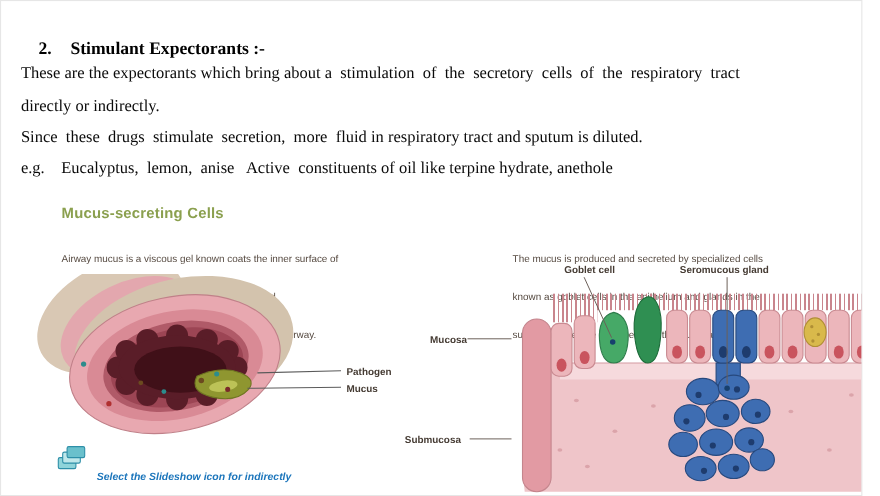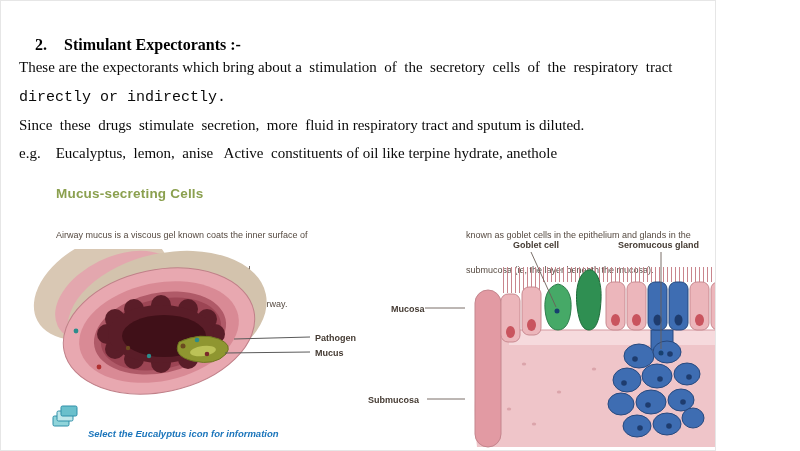--- a/index.html
+++ b/index.html
@@ -1,25 +1,25 @@
 <!DOCTYPE html>
 <html><head>
 <meta charset="utf-8">
 <style>
   * { margin:0; padding:0; box-sizing:border-box; }
   html,body { width:800px; height:451px; }
   body { font-family:"Liberation Serif", serif; background:#ffffff; }
-  .page { position:relative; width:716px; height:451px; background:#ffffff; border:1px solid #e6e6e6; overflow:hidden; }
+  .page { position:relative; width:784px; height:451px; background:#ffffff; border:1px solid #e6e6e6; overflow:hidden; }
 
   .heading { position:absolute; left:18px; top:17px; font-size:16px; font-weight:bold; color:#000; white-space:pre; }
   .heading .num { display:inline-block; width:29px; }
 
   .body-line { position:absolute; left:18px; font-size:15px; color:#0a0a0a; white-space:pre; }
   .bl1 { top:58px; }
-  .bl2 { top:88px;font-family:Liberation Mono, monospace; }
+  .bl2 { top:88px; }
   .bl3 { top:116px; }
   .bl4 { top:144px; }
 
   .fig-title { position:absolute; left:55px; top:185px; font-family:Liberation Sans, sans-serif; font-size:13.5px; font-weight:bold; color:#8ba04f; letter-spacing:0.2px; }
 
   .caption { position:absolute; font-family:"Liberation Sans", sans-serif; font-size:9px; line-height:11.5px; color:#564a41; white-space:pre; }
   .caption-left { left:55px; top:206px; }
   .caption-right { left:465px; top:206px; }
   .caption .b { font-weight:bold; }
 
@@ -48,20 +48,21 @@
 
   <div class="fig-title">Mucus-secreting Cells</div>
 
   <div class="caption caption-left">
     <div>Airway mucus is a viscous gel known coats the inner surface of</div>
     <div>the airways and serves to trap foreign debris and</div>
     <div><span class="b">pathogens,</span><span> allowing them to be removed from the airway.</span></div>
   </div>
 
   <div class="caption caption-right">
+    <div>The mucus is produced and secreted by specialized cells</div>
     <div>known as goblet cells in the epithelium and glands in the</div>
     <div>submucosa (ie, the layer beneath the mucosa).</div>
   </div>
 
   <svg class="left-illustration" width="340" height="160" viewBox="0 0 340 160">
     <g>
       <ellipse cx="70" cy="38" rx="72" ry="46" fill="#d9c8b4" transform="rotate(-28 70 38)"></ellipse>
       <ellipse cx="86" cy="48" rx="66" ry="40" fill="#e3a7ae" transform="rotate(-26 86 48)"></ellipse>
       <ellipse cx="136" cy="66" rx="101" ry="62" fill="#d3c3ad" transform="rotate(-12 136 66)"></ellipse>
       <ellipse cx="128" cy="82" rx="97" ry="61" fill="#e8a8b0" stroke="#c08089" stroke-width="1" transform="rotate(-12 128 82)"></ellipse>
@@ -215,17 +216,17 @@
     <text x="9" y="169">Submucosa</text>
   </svg>
 
   <svg class="slideshow-icon" width="28" height="24" viewBox="0 0 28 24">
     <rect x="2" y="12" width="16" height="10" rx="1.5" fill="#8fd4da" stroke="#2e8fa8" stroke-width="1"></rect>
     <rect x="6" y="7" width="16" height="10" rx="1.5" fill="#bfe7ea" stroke="#2e8fa8" stroke-width="1"></rect>
     <rect x="10" y="2" width="16" height="10" rx="1.5" fill="#6ac0cc" stroke="#2e8fa8" stroke-width="1"></rect>
   </svg>
 
   <div class="note">
-    <div>Select the Eucalyptus icon for information</div>
+    <div>Select the Slideshow icon for indirectly</div>
     
   </div>
 
 </div>
 
 </body></html>

